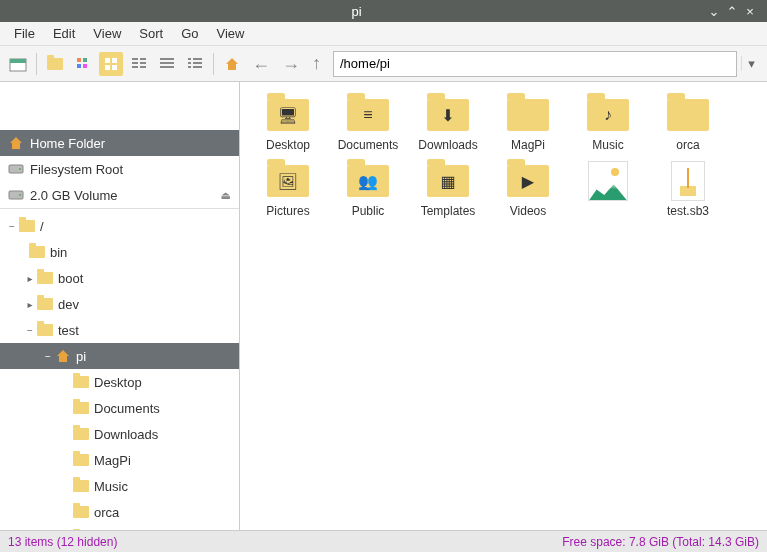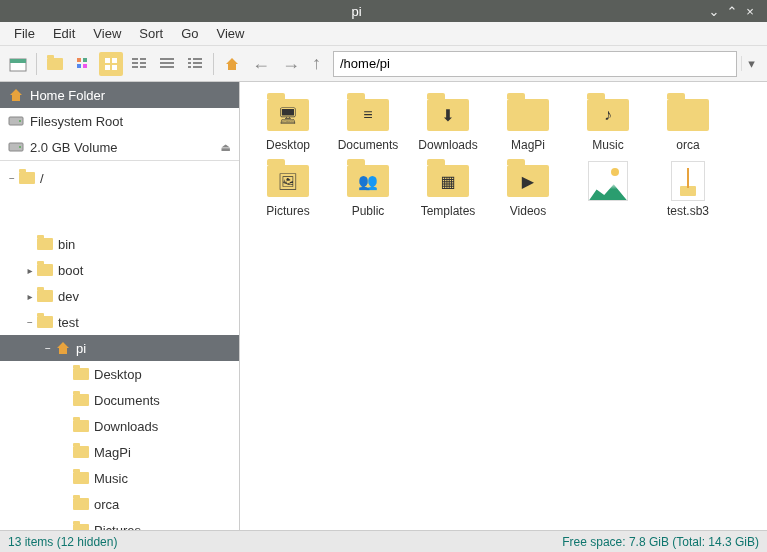--- a/index.html
+++ b/index.html
@@ -13,21 +13,21 @@
 .tb-btn { width: 24px; height: 24px; display: flex; align-items: center; justify-content: center; cursor: pointer; }
 .tb-sep { width: 1px; height: 22px; background: #ccc; margin: 0 2px; }
 .tb-nav { color: #888; font-size: 18px; padding: 0 4px; cursor: pointer; }
 .pathbar { flex: 1; display: flex; align-items: center; border: 1px solid #bbb; background: #fff; height: 26px; margin-left: 4px; }
 .path-input { flex: 1; border: none; outline: none; padding: 0 6px; font-size: 13px; background: transparent; }
 .path-drop { width: 20px; text-align: center; color: #666; cursor: pointer; border-left: 1px solid #ddd; }
 .body { flex: 1; display: flex; overflow: hidden; }
 .sidebar { width: 240px; background: #fff; border-right: 1px solid #ccc; overflow-y: auto; display: flex; flex-direction: column; }
 .places { border-bottom: 1px solid #ddd; }
 .place { display: flex; align-items: center; height: 26px; padding: 0 8px; gap: 6px; cursor: pointer; }
-.place.active { background: #6b7075; color: #fff; }
+.place.active { background: #6b7075; color: #fff; margin-top: 48px; }
 .place-icon { width: 16px; height: 16px; display: flex; align-items: center; justify-content: center; }
 .eject { margin-left: auto; color: #888; font-size: 11px; }
 .tree { padding: 4px 0; }
 .tree-row { display: flex; align-items: center; height: 26px; cursor: pointer; }
 .tree-row.sel { background: #6b7075; color: #fff; }
 .tree-exp { width: 12px; text-align: center; font-size: 10px; color: #666; }
 .tree-row.sel .tree-exp { color: #fff; }
 .tree-icon { width: 18px; height: 16px; display: flex; align-items: center; justify-content: center; margin-right: 4px; }
 .folder-ico { width: 16px; height: 12px; background: #f2d479; border-radius: 1px; position: relative; }
 .folder-ico::before { content: ''; position: absolute; top: -3px; left: 0; width: 7px; height: 3px; background: #f2d479; border-radius: 1px 1px 0 0; }
@@ -38,21 +38,21 @@
 .item-label { font-size: 12px; text-align: center; line-height: 1.2; max-height: 44px; overflow: hidden; word-break: break-all; }
 .folder-big { width: 42px; height: 32px; background: #f2d479; border-radius: 2px; position: relative; display: flex; align-items: center; justify-content: center; }
 .folder-big::before { content: ''; position: absolute; top: -6px; left: 0; width: 18px; height: 6px; background: #f2d479; border-radius: 2px 2px 0 0; }
 .fb-overlay { font-size: 16px; z-index: 1; }
 .img-thumb { width: 40px; height: 40px; background: #fff; border: 1px solid #ddd; position: relative; overflow: hidden; }
 .img-thumb::after { content: ''; position: absolute; bottom: 0; left: 0; right: 0; height: 18px; background: linear-gradient(to top, #2a9d6f 60%, transparent); clip-path: polygon(0 100%, 20% 40%, 40% 70%, 65% 10%, 100% 100%); }
 .img-thumb::before { content: ''; position: absolute; top: 6px; right: 8px; width: 8px; height: 8px; background: #f4c95d; border-radius: 50%; }
 .arch-thumb { width: 34px; height: 40px; background: #fff; border: 1px solid #ddd; position: relative; }
 .arch-thumb::after { content: ''; position: absolute; top: 6px; left: 50%; width: 2px; height: 20px; background: #e8a33d; transform: translateX(-50%); }
 .arch-thumb::before { content: ''; position: absolute; bottom: 4px; left: 50%; width: 16px; height: 10px; background: #f2d479; transform: translateX(-50%); border-radius: 1px; }
-.statusbar { height: 22px; background: #e8e8e8; border-top: 1px solid #ccc; display: flex; align-items: center; padding: 0 8px; font-size: 12px; color: #0f766e; }
+.statusbar { height: 22px; background: #e8e8e8; border-top: 1px solid #ccc; display: flex; align-items: center; padding: 0 8px; font-size: 12px; color: #a21caf; }
 .status-right { margin-left: auto; }
 svg { display: block; }
 .home-ico { fill: #e8a33d; }
 </style>
 </head>
 <body>
 
 <div class="titlebar">
   <span class="titlebar-title">pi</span>
   <span class="titlebar-btn">⌄</span>
@@ -170,21 +170,21 @@
         </div>
       </div>
     <div class="tree" id="tree">
         <div class="tree-row" style="padding-left: 6px;">
           <span class="tree-exp">−</span>
           <span class="tree-icon">
             <div class="folder-ico"></div>
           </span>
           <span>/</span>
         </div>
-        <div class="tree-row" style="padding-left: 24px; margin-top: 40px;">
+        <div class="tree-row" style="padding-left: 16px;">
           <span class="tree-exp"></span>
           <span class="tree-icon">
             <div class="folder-ico"></div>
           </span>
           <span>bin</span>
         </div>
         <div class="tree-row" style="padding-left: 24px;">
           <span class="tree-exp">▸</span>
           <span class="tree-icon">
             <div class="folder-ico"></div>

